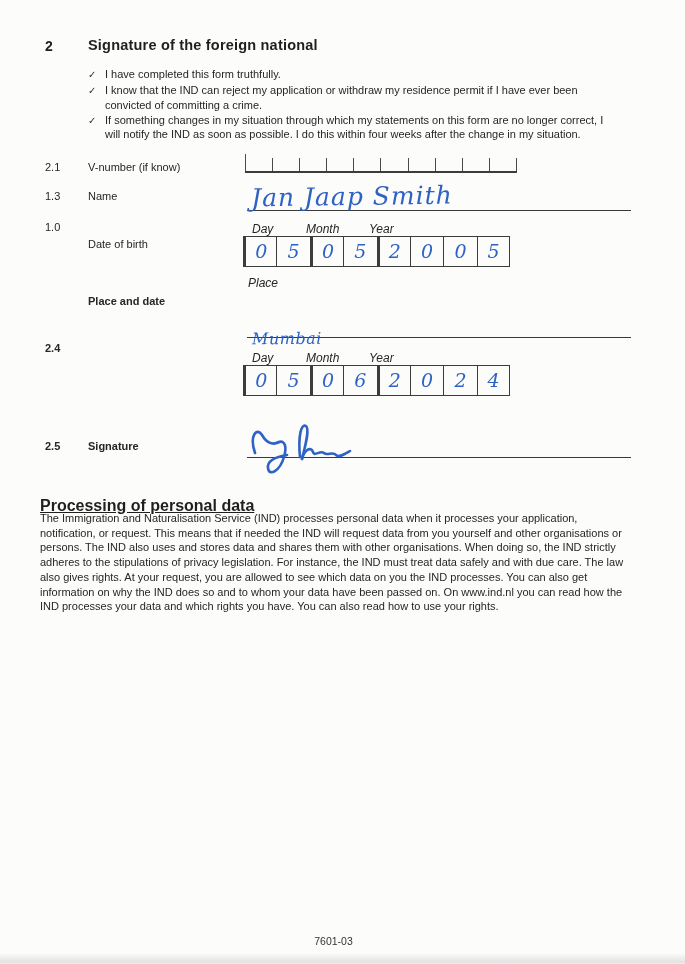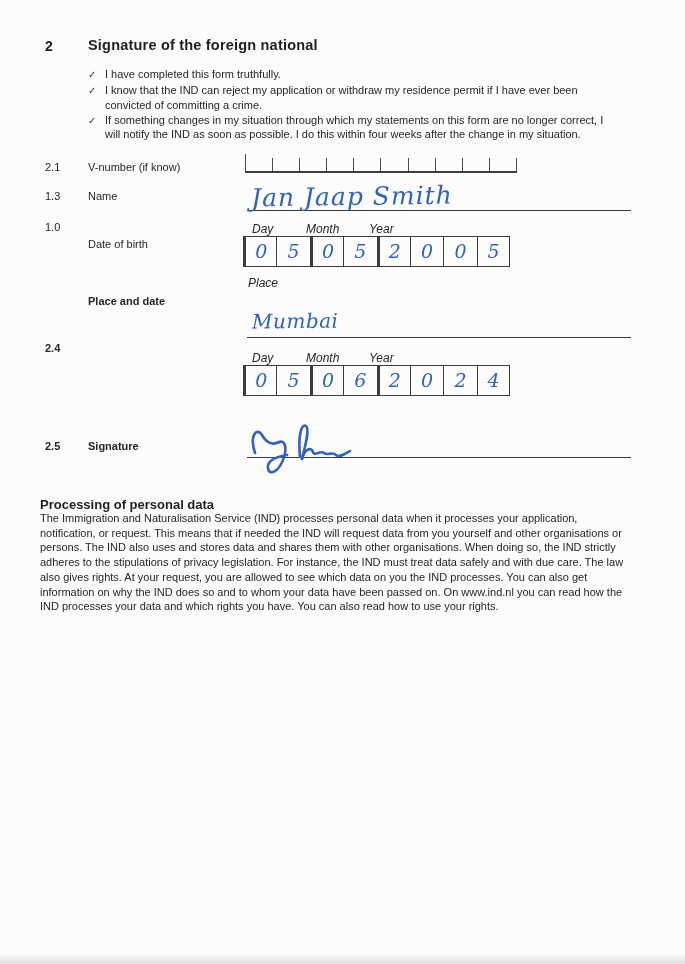--- a/index.html
+++ b/index.html
@@ -53,25 +53,25 @@
   .dcell.end { border-right:1.4px solid #3c3c3c; }
 
   
   .hand {
     font-family:"DejaVu Serif", serif;
     font-style:italic;
     color:#2e62c4;
     white-space:nowrap;
   }
   .hand-name  { font-size:25px; transform:rotate(-0.8deg); letter-spacing:1px; }
-  .hand-place { font-size:20px; transform:rotate(-0.5deg); letter-spacing:0.5px; }
+  .hand-place { font-size:16px; transform:rotate(-0.5deg); letter-spacing:0.5px;margin-top:20px; }
   .hand-digit { font-size:19px; line-height:1; }
 
   
-  .privacy-head { font-size:13px; font-weight:bold; color:#1f1f1f; }
+  .privacy-head { font-size:16px; font-weight:bold; color:#1f1f1f;text-decoration:underline; }
   .privacy-body { font-size:11px; line-height:14.7px; width:596px; color:#262626; }
   .privacy-link { }
 
   
   .footer { left:0; top:935px; width:667px; text-align:center;
             font-size:10.5px; color:#333; }
 
   
   .scan-bottom { left:0; bottom:0; width:685px; height:11px;
     background:linear-gradient(to bottom, rgba(120,120,120,0) 0%, rgba(110,110,110,0.18) 85%, rgba(140,140,140,0.10) 100%); }
@@ -197,16 +197,17 @@
       <path d="M57,38 C55,18 58,4 63,7 C67,10 62,28 59,40"></path>
       <path d="M59,40 C61,31 68,27 70,33 C71,38 77,31 81,34 C84,37 90,32 93,36 C96,39 102,35 107,32"></path>
     </g>
   </svg>
 
   <div class="abs privacy-head" style="left:40px; top:497px;">Processing of personal data</div>
   <div class="abs privacy-body" style="left:40px; top:511px;">
     <span>The Immigration and Naturalisation Service (IND) processes personal data when it processes your application, notification, or request. This means that if needed the IND will request data from you yourself and other organisations or persons. The IND also uses and stores data and shares them with other organisations. When doing so, the IND strictly adheres to the stipulations of privacy legislation. For instance, the IND must treat data safely and with due care. The law also gives rights. At your request, you are allowed to see which data on you the IND processes. You can also get information on why the IND does so and to whom your data have been passed on. On </span><span class="privacy-link">www.ind.nl</span><span> you can read how the IND processes your data and which rights you have. You can also read how to use your rights.</span>
   </div>
 
+  <div class="abs footer">7601-03</div>
 
   <div class="abs scan-bottom"></div>
 
 </div>
 
 </body></html>

